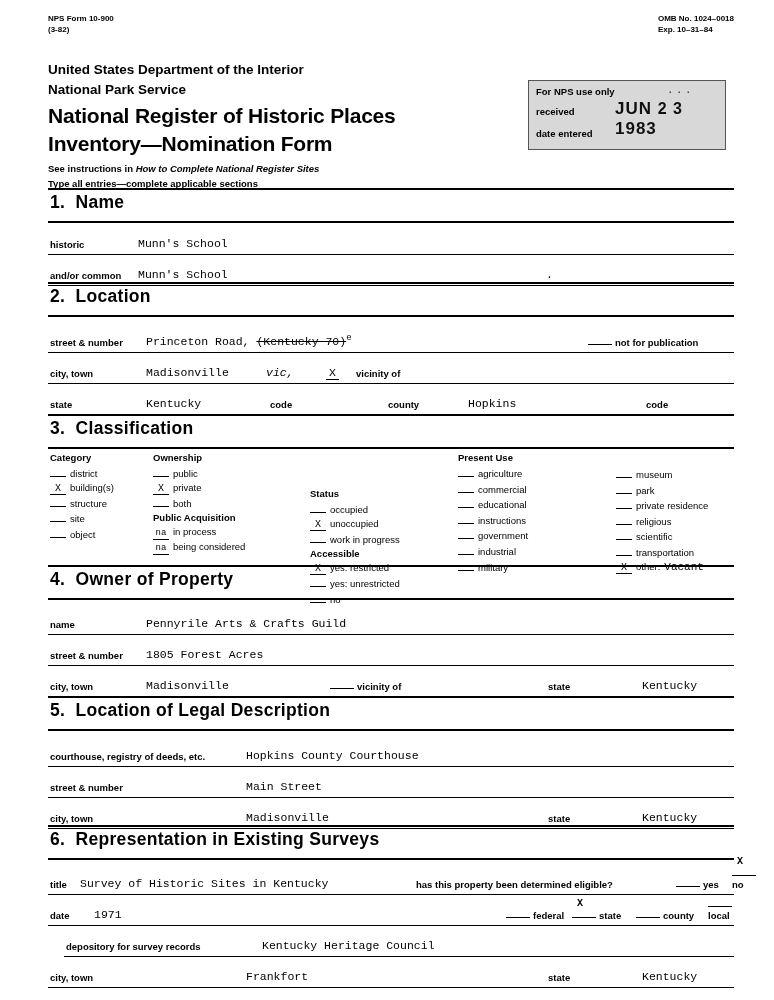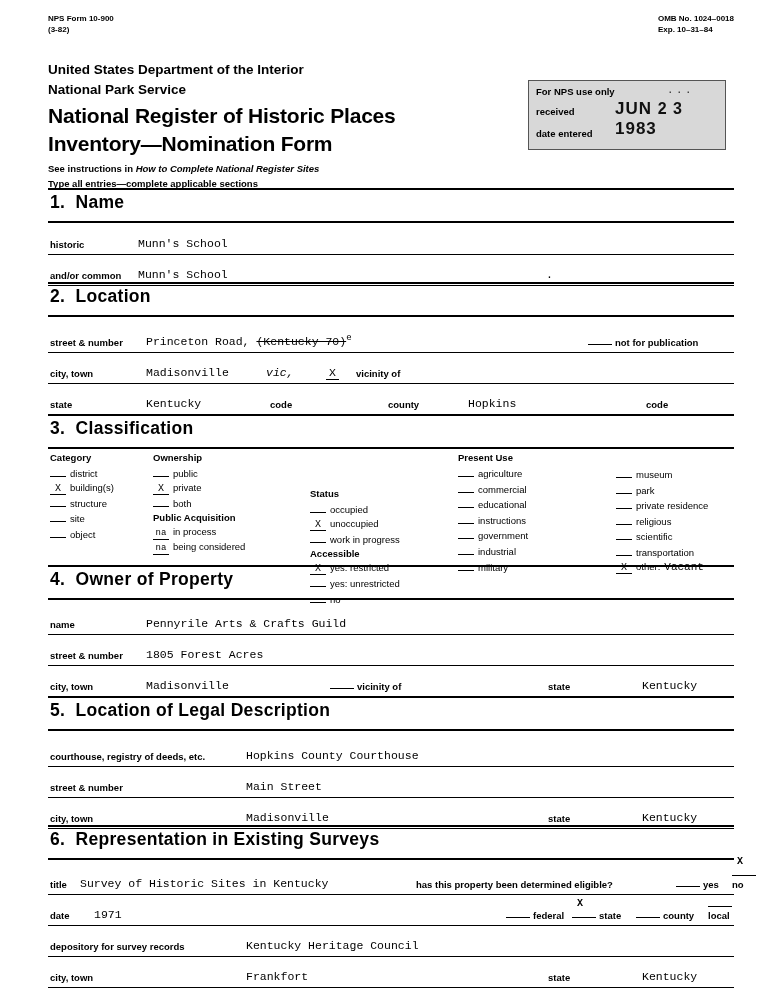--- a/index.html
+++ b/index.html
@@ -419,21 +419,21 @@
 
   <div class="field" style="top:895px;">
     <span class="fl" style="left:2px;margin-top:24px;">date</span>
     <span class="fv" style="left:46px;">1971</span>
     <span class="fl" style="left:458px;"><span class="blankline"></span><span>federal</span></span>
     <span class="fl" style="left:524px;"><span class="blankline" style="position:relative;"><span class="hand" style="position:absolute;left:5px;top:-11px;font-size:10px;">X</span></span><span>state</span></span>
     <span class="fl" style="left:588px;"><span class="blankline"></span><span>county</span></span>
     <span class="fl" style="left:660px;"><span class="blankline"></span><span>local</span></span>
   </div>
 
-  <div class="field" style="top:926px;">
+  <div class="field" style="top:926px;margin-left:16px;">
     <span class="fl" style="left:2px;">depository for survey records</span>
     <span class="fv" style="left:198px;">Kentucky Heritage Council</span>
   </div>
 
   <div class="field" style="top:957px;">
     <span class="fl" style="left:2px;">city, town</span>
     <span class="fv" style="left:198px;">Frankfort</span>
     <span class="fl" style="left:500px;">state</span>
     <span class="fv" style="left:594px;">Kentucky</span>
   </div>

